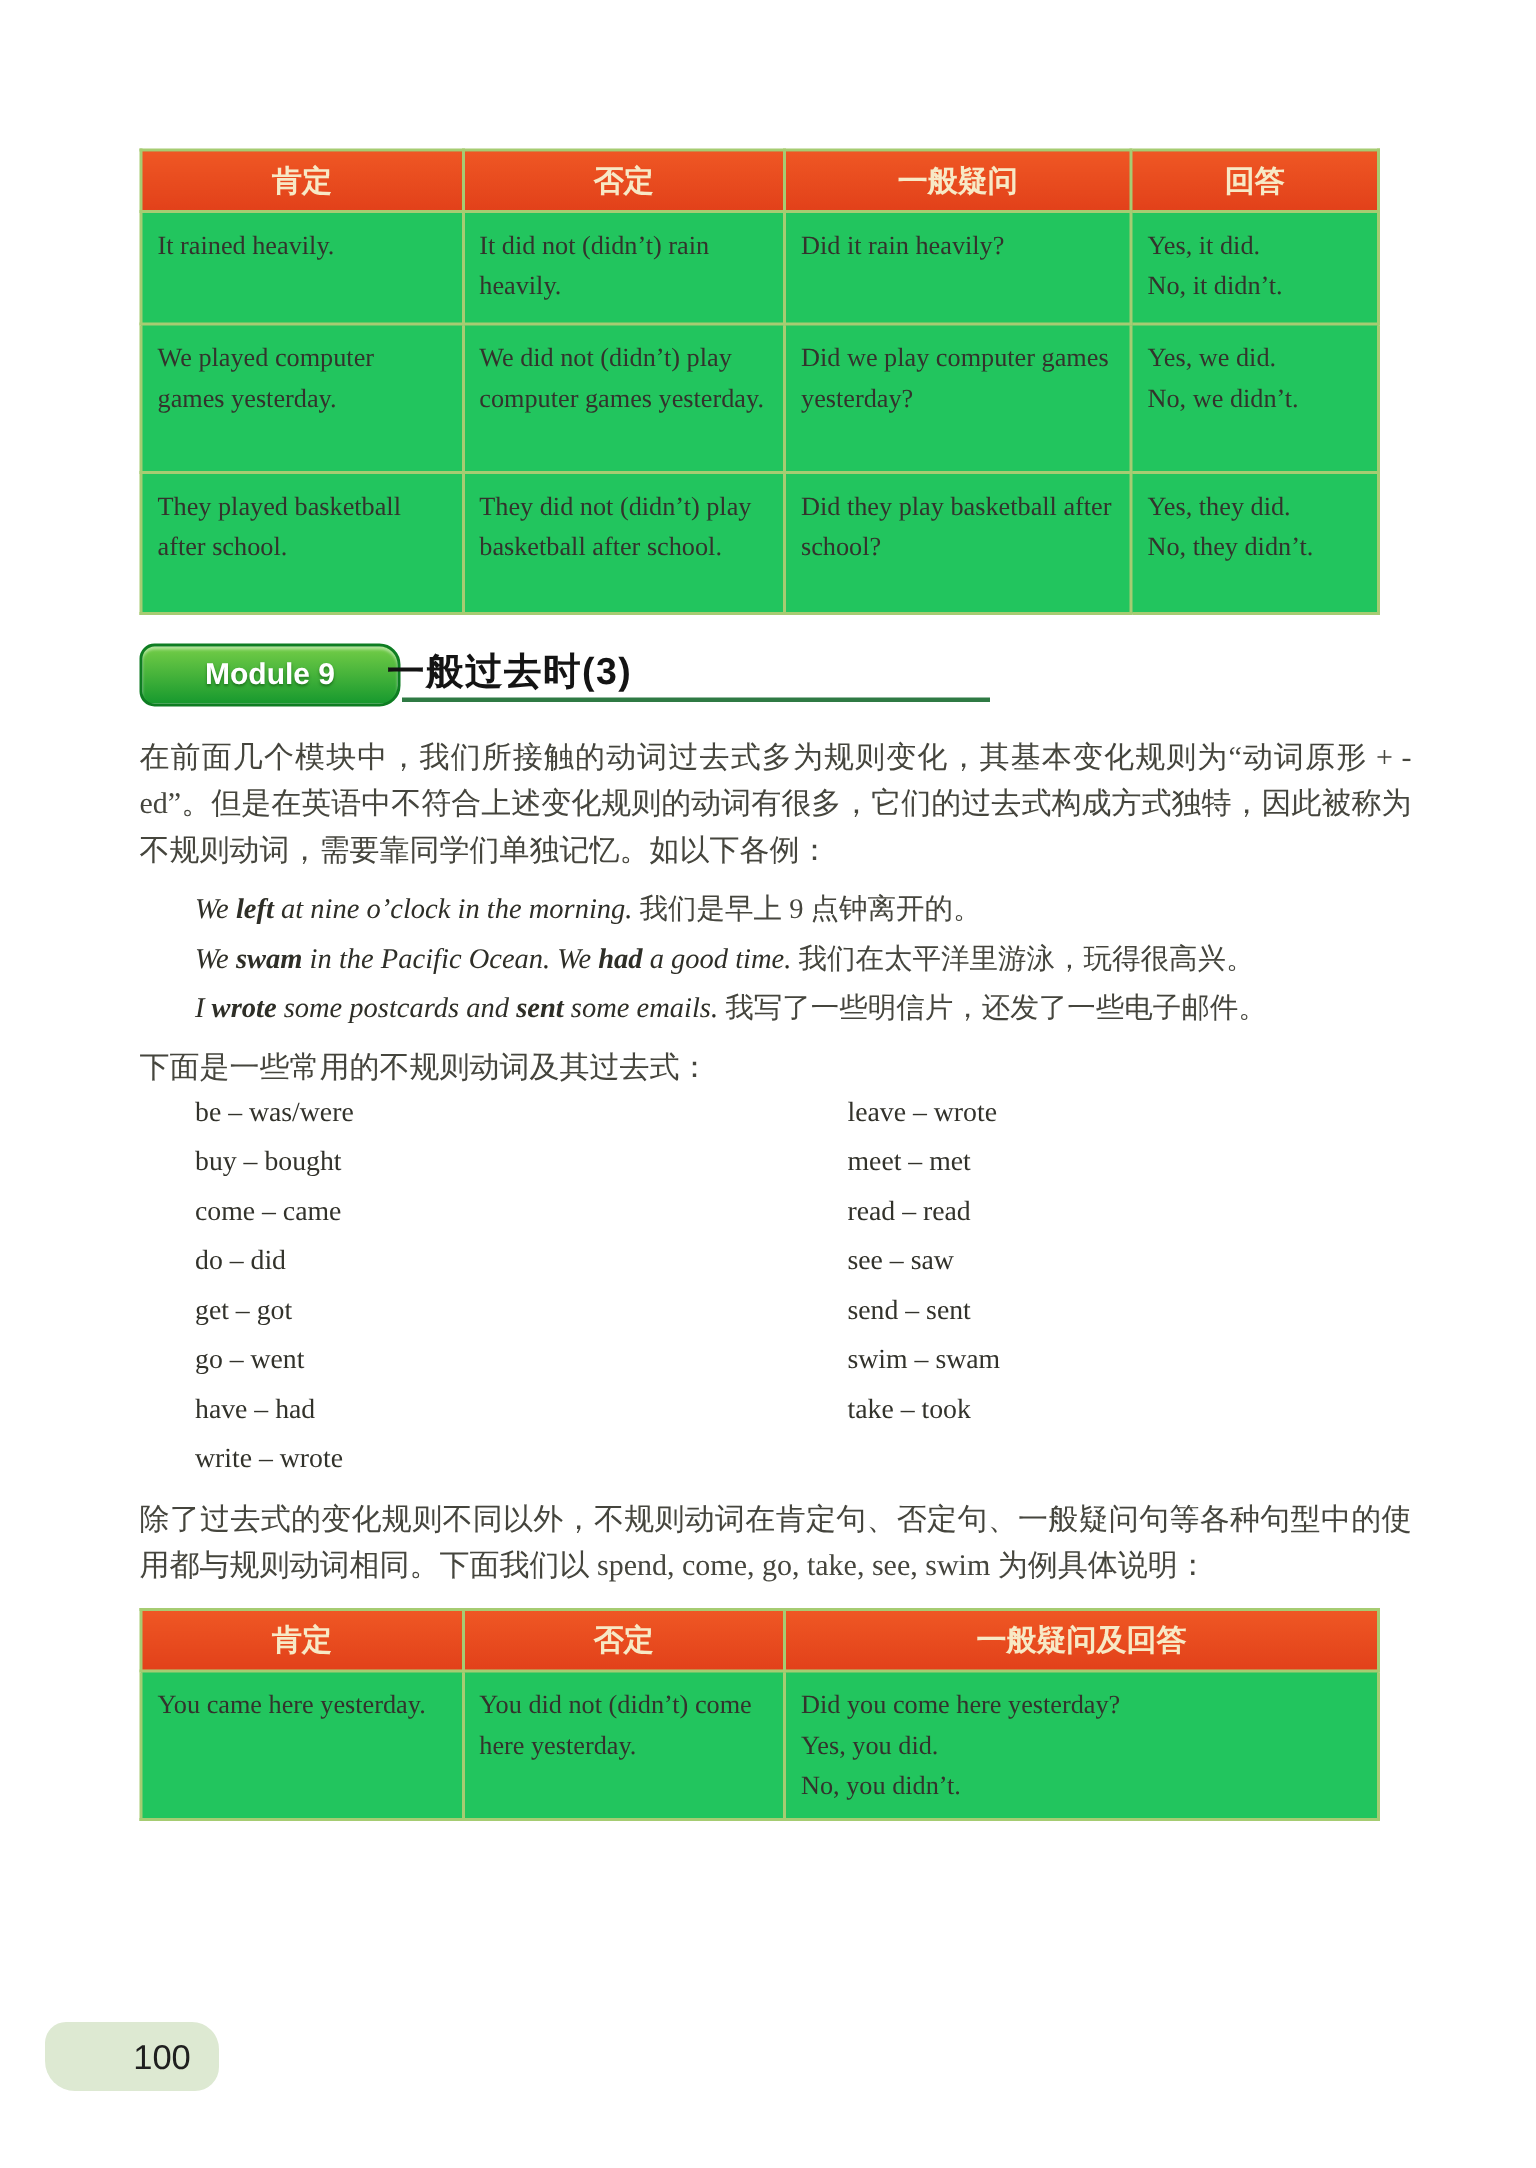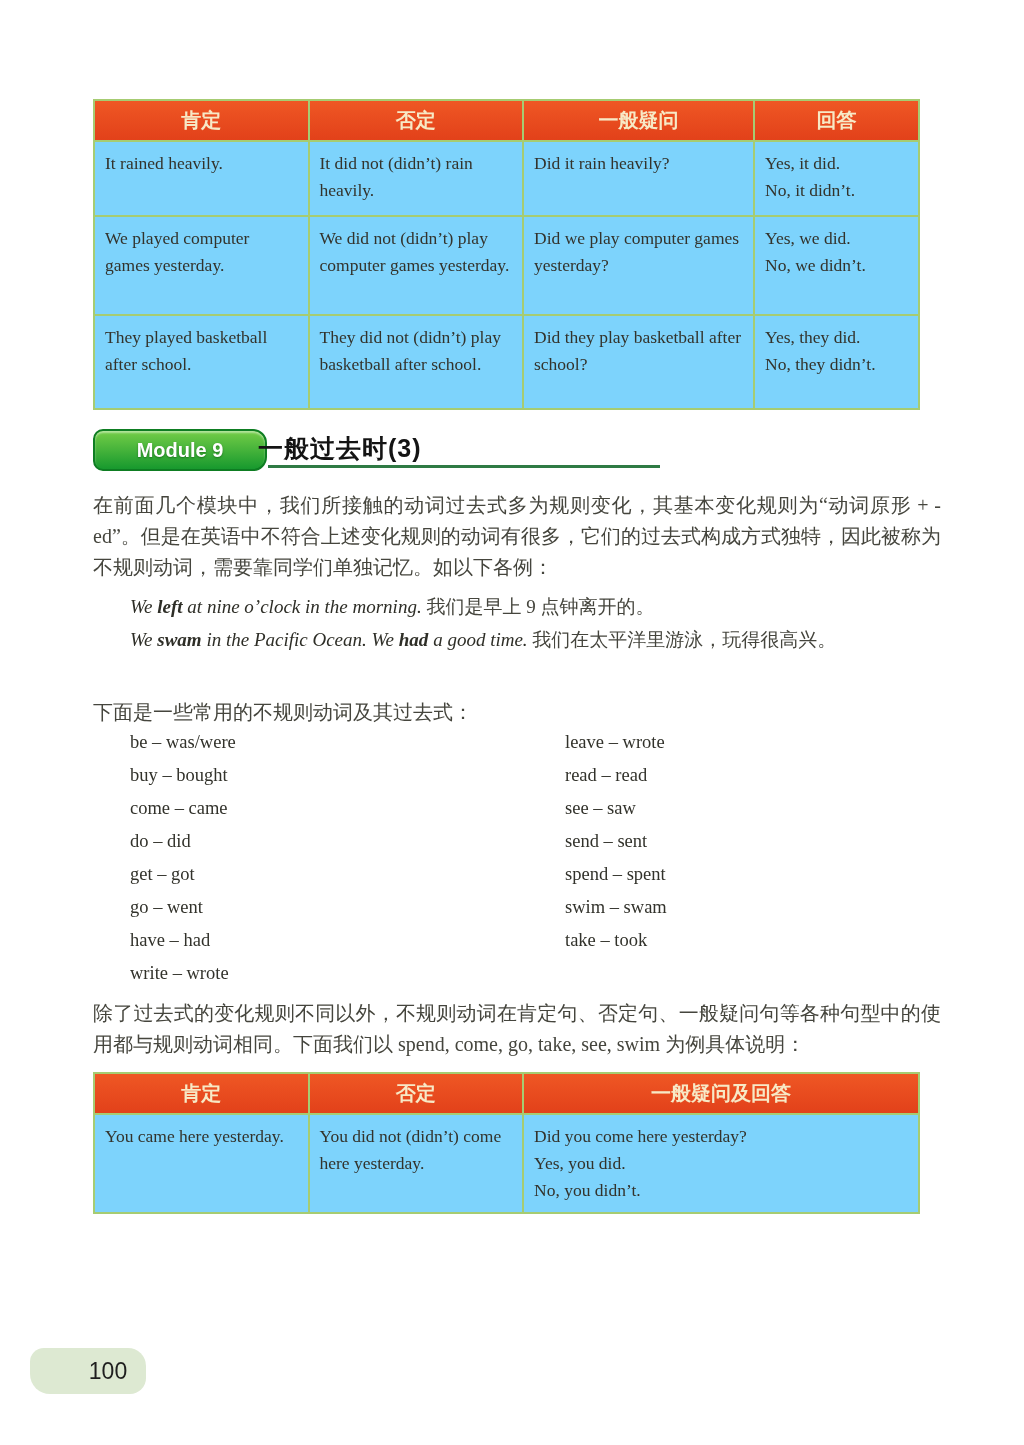--- a/index.html
+++ b/index.html
@@ -10,21 +10,21 @@
   table.gtable{border-collapse:collapse;table-layout:fixed;border-radius:29px;}
   table.gtable th{
     background:linear-gradient(#ef5724,#e2411a);
     color:#f7e9c6;
     font-family:"Liberation Sans",sans-serif;
     font-weight:bold;font-size:20px;
     border:2px solid #a6cc72;
     padding:6px 4px;height:26px;
   }
   table.gtable td{
-    background:#7dd3fc;
+    background:#22c55e;
     border:2px solid #a6cc72;
     padding:8px 10px;
     font-size:17.5px;line-height:1.55;
     color:#33332c;vertical-align:top;text-align:left;
   }
   td.pre{white-space:pre-line;}
   #t1 tr.r1 td{height:57px;}
   #t1 tr.r2 td{height:81px;}
   #t1 tr.r3 td{height:76px;}
   #t2 tr.r1 td{height:76px;}
@@ -123,40 +123,43 @@
 
 <p class="cn para1 abs">在前面几个模块中，我们所接触的动词过去式多为规则变化，其基本变化规则为“动词原形 + -ed”。但是在英语中不符合上述变化规则的动词有很多，它们的过去式构成方式独特，因此被称为不规则动词，需要靠同学们单独记忆。如以下各例：</p>
 
 <div class="examples abs">
   <p>
     <span class="en"><span>We </span><b>left</b><span> at nine o’clock in the morning. </span><b></b><span></span></span><span class="cn-ex">我们是早上 9 点钟离开的。</span>
   </p>
   <p>
     <span class="en"><span>We </span><b>swam</b><span> in the Pacific Ocean. We </span><b>had</b><span> a good time. </span></span><span class="cn-ex">我们在太平洋里游泳，玩得很高兴。</span>
   </p>
+  <p>
+    <span class="en"><span>I </span><b>wrote</b><span> some postcards and </span><b>sent</b><span> some emails. </span></span><span class="cn-ex">我写了一些明信片，还发了一些电子邮件。</span>
+  </p>
 </div>
 
 <p class="cn intro2 abs">下面是一些常用的不规则动词及其过去式：</p>
 
 <div class="vcol left abs">
   <div>be – was/were</div>
   <div>buy – bought</div>
   <div>come – came</div>
   <div>do – did</div>
   <div>get – got</div>
   <div>go – went</div>
   <div>have – had</div>
   <div>write – wrote</div>
 </div>
 <div class="vcol right abs">
   <div>leave – wrote</div>
+  <div>meet – met</div>
   <div>read – read</div>
   <div>see – saw</div>
   <div>send – sent</div>
-  <div>spend – spent</div>
   <div>swim – swam</div>
   <div>take – took</div>
 </div>
 
 <p class="cn para2 abs">除了过去式的变化规则不同以外，不规则动词在肯定句、否定句、一般疑问句等各种句型中的使用都与规则动词相同。下面我们以 spend, come, go, take, see, swim 为例具体说明：</p>
 
 <table id="t2" class="gtable abs" style="left:93px;top:1072px;width:827px;">
   <colgroup>
       <col style="width:26%">
       <col style="width:26%">

